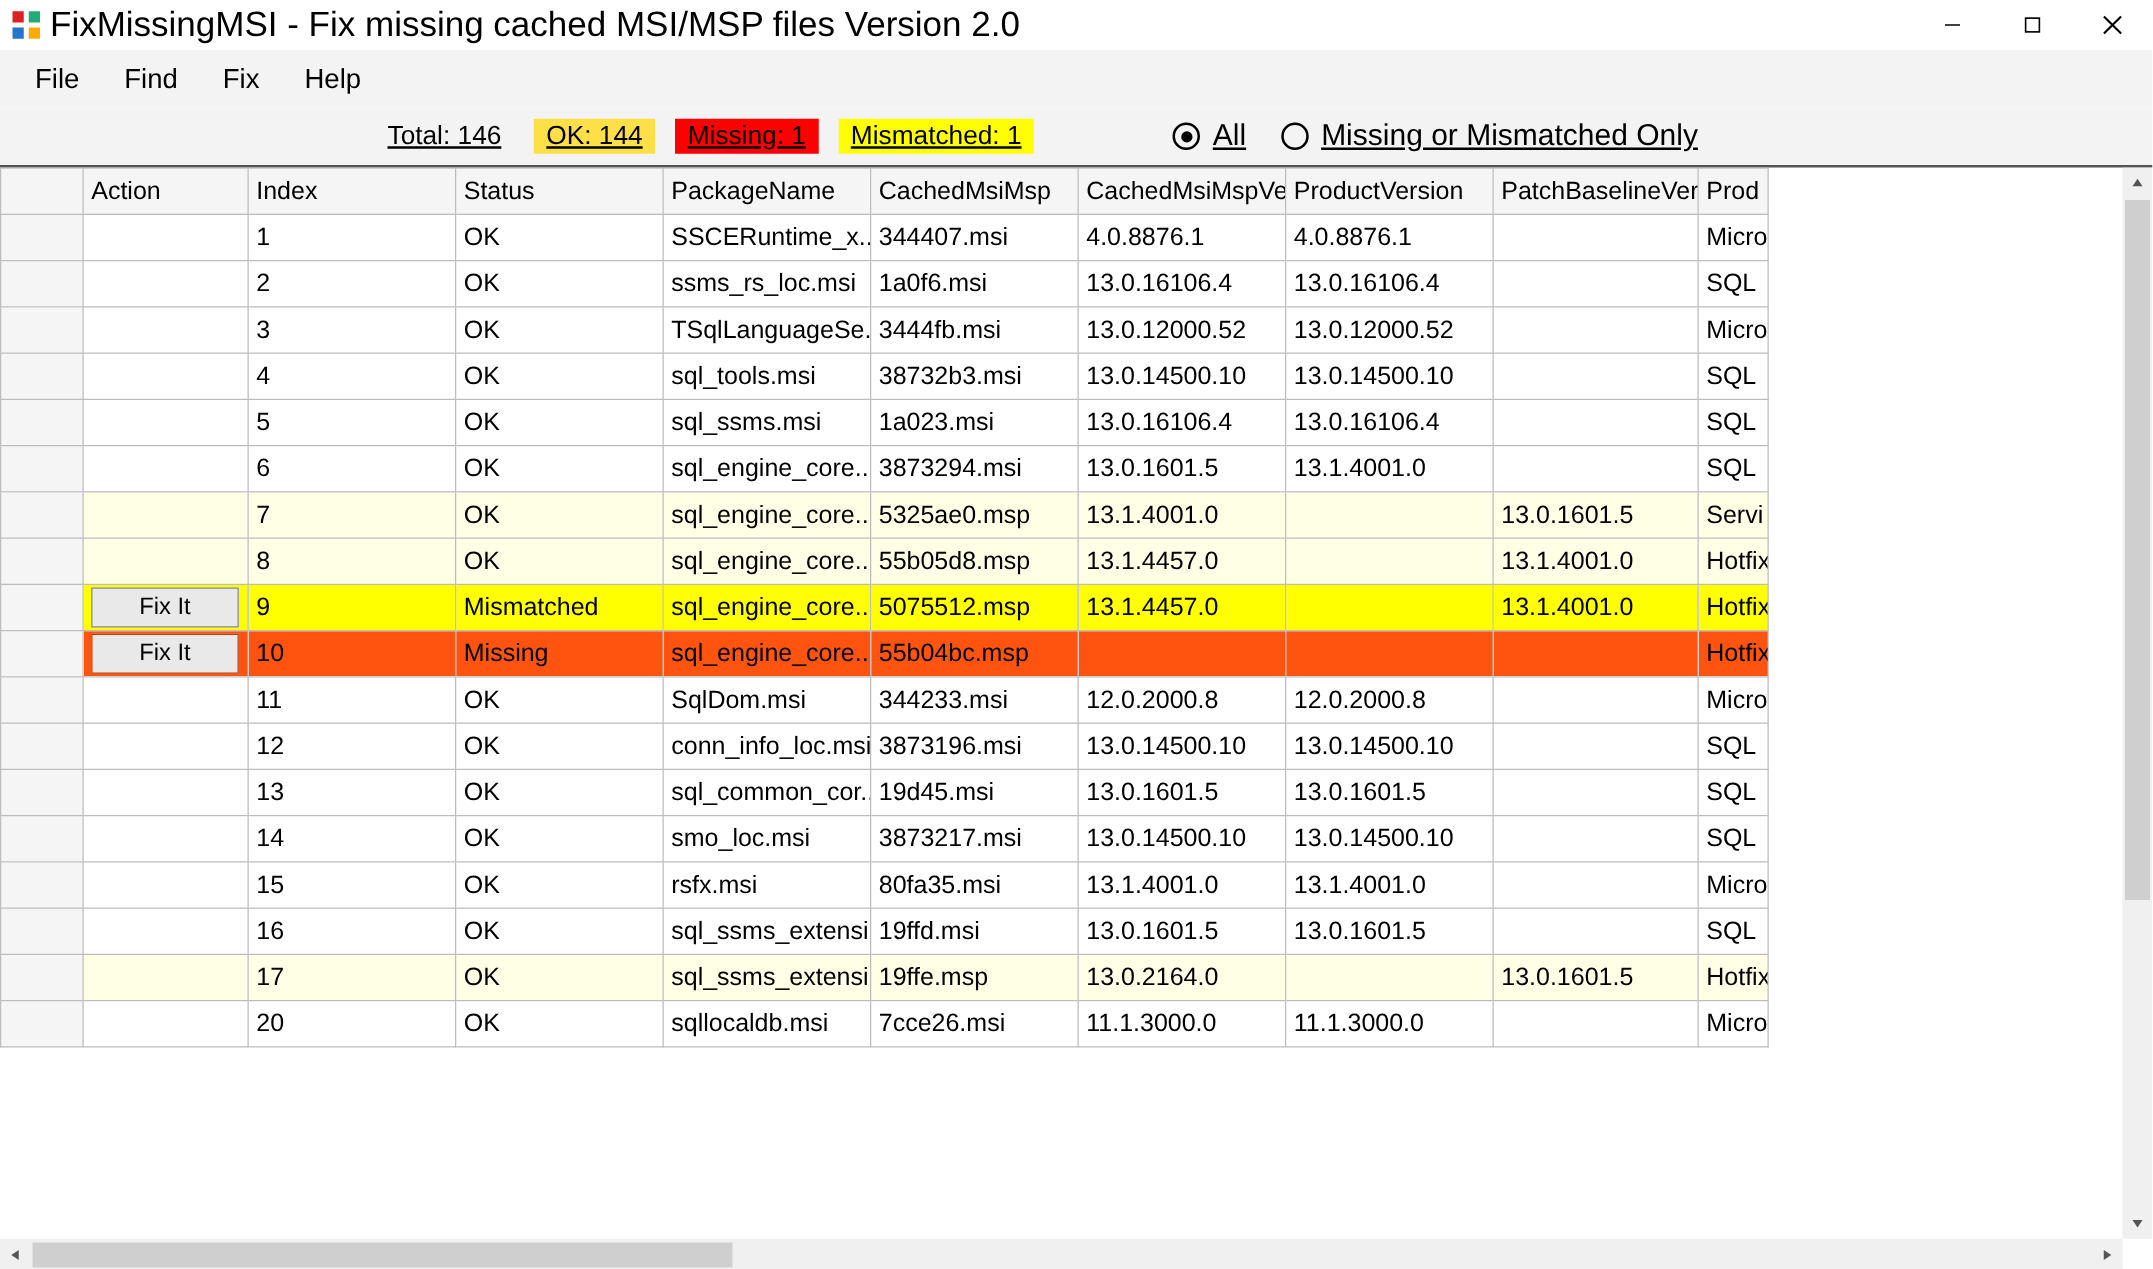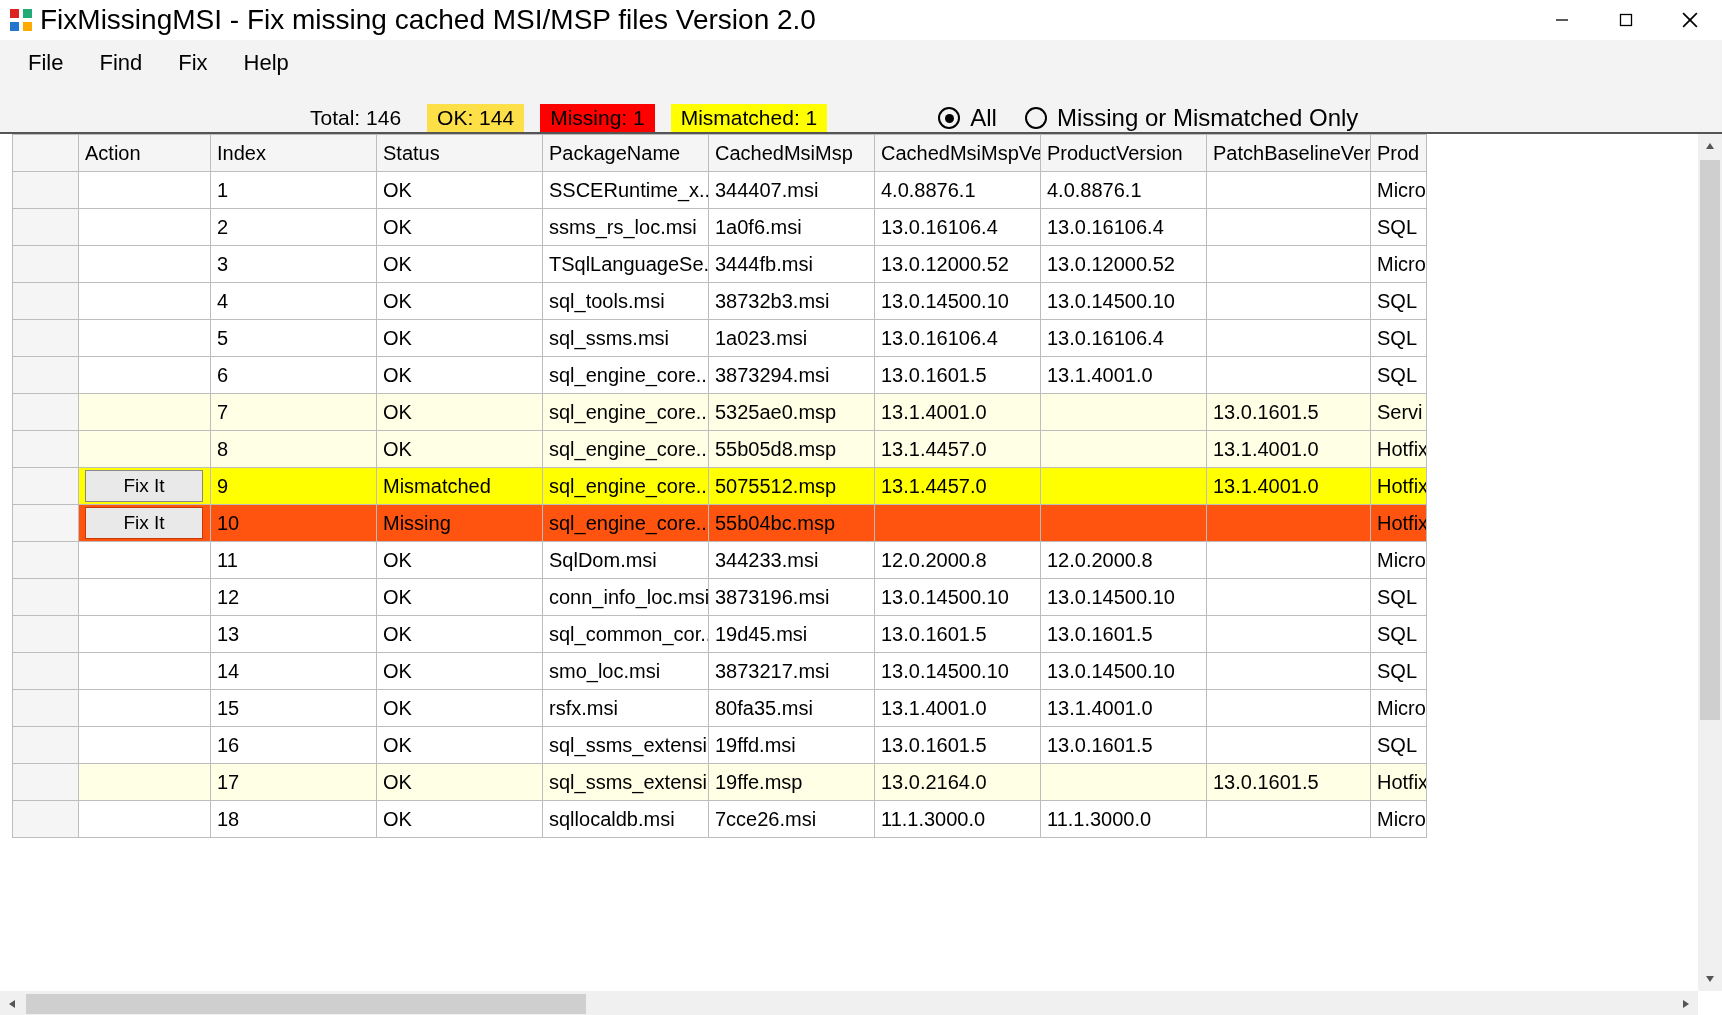--- a/index.html
+++ b/index.html
@@ -30,33 +30,33 @@
   .winbuttons{display:flex;}
   .winbuttons .btn{width:64px;height:40px;display:flex;align-items:center;justify-content:center;}
   .winbuttons svg{width:14px;height:14px;stroke:#000;stroke-width:1.3;fill:none;}
   .winbuttons .btn.close svg{width:16px;height:16px;stroke-width:1.5;}
 
   
   .menubar{height:46px;display:flex;align-items:center;padding:0 10px;background:var(--chrome-bg);font-size:22px;}
   .menubar .item{padding:6px 18px;border-radius:0;}
 
   
-  .statbar{height:46px;display:flex;align-items:flex-end;background:var(--chrome-bg);padding:0 0 0 300px;font-size:21px;}
+  .statbar{height:46px;display:flex;align-items:center;background:var(--chrome-bg);padding:0 0 0 300px;font-size:21px;text-decoration:underline;}
   .statbar .chip{padding:2px 10px;margin-right:16px;}
   .statbar .ok{background:#fde047;}
   .statbar .missing{background:var(--red);color:#000000;}
   .statbar .mismatch{background:var(--yellow);}
   .statbar .spacer{flex:0 0 95px;}
   .radio{display:inline-flex;align-items:center;margin-right:28px;font-size:24px;}
   .radio .dot{width:18px;height:18px;border:2px solid #000;border-radius:50%;margin-right:10px;display:inline-flex;align-items:center;justify-content:center;}
   .radio .dot .inner{width:9px;height:9px;border-radius:50%;background:#000;}
 
   
   .grid-wrap{height:calc(1015px - 40px - 46px - 46px);overflow:hidden;border-top:2px solid #555;position:relative;background:#fff;}
-  table{border-collapse:collapse;table-layout:fixed;width:1415px;margin-left:12px;}
+  table{border-collapse:collapse;table-layout:fixed;width:1415px;margin-left:0;}
   col.c-sel{width:66px;}
   col.c-act{width:132px;}
   col.c-idx{width:166px;}
   col.c-stat{width:166px;}
   col.c-pkg{width:166px;}
   col.c-cache{width:166px;}
   col.c-ver{width:166px;}
   col.c-pver{width:166px;}
   col.c-base{width:164px;}
   col.c-prod{width:56px;}
@@ -371,21 +371,21 @@
           <td>sql_ssms_extensi...</td>
           <td>19ffe.msp</td>
           <td>13.0.2164.0</td>
           <td></td>
           <td>13.0.1601.5</td>
           <td>Hotfix</td>
         </tr>
         <tr>
           <td class="sel"></td>
           <td class="act"></td>
-          <td>18</td>
+          <td>20</td>
           <td>OK</td>
           <td>sqllocaldb.msi</td>
           <td>7cce26.msi</td>
           <td>11.1.3000.0</td>
           <td>11.1.3000.0</td>
           <td></td>
           <td>Micro</td>
         </tr>
       </tbody>
   </table>

